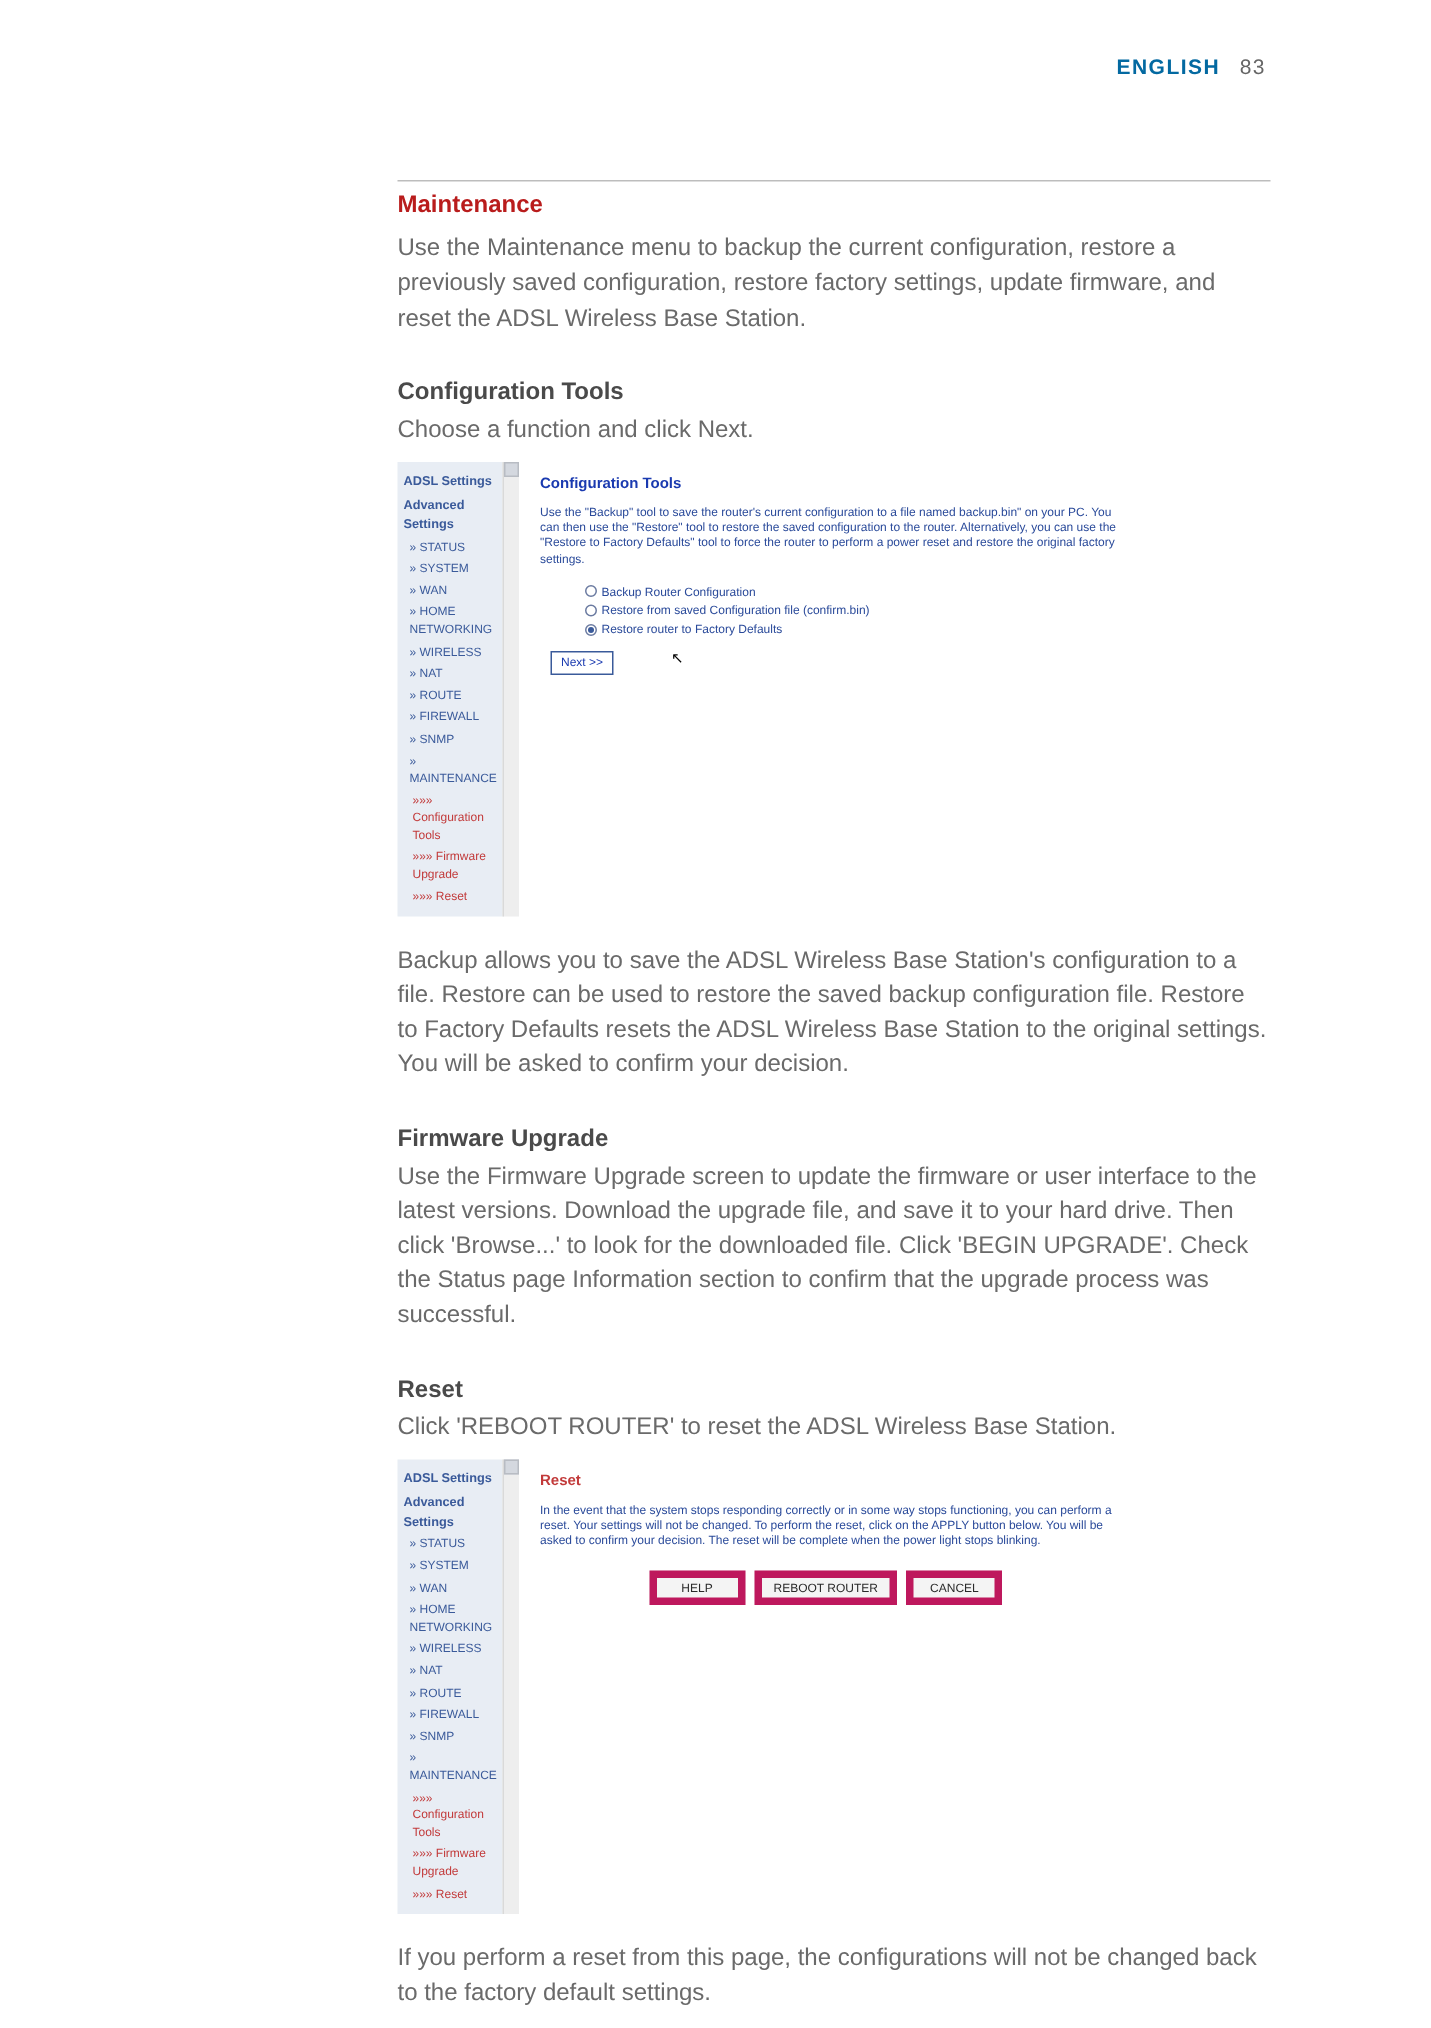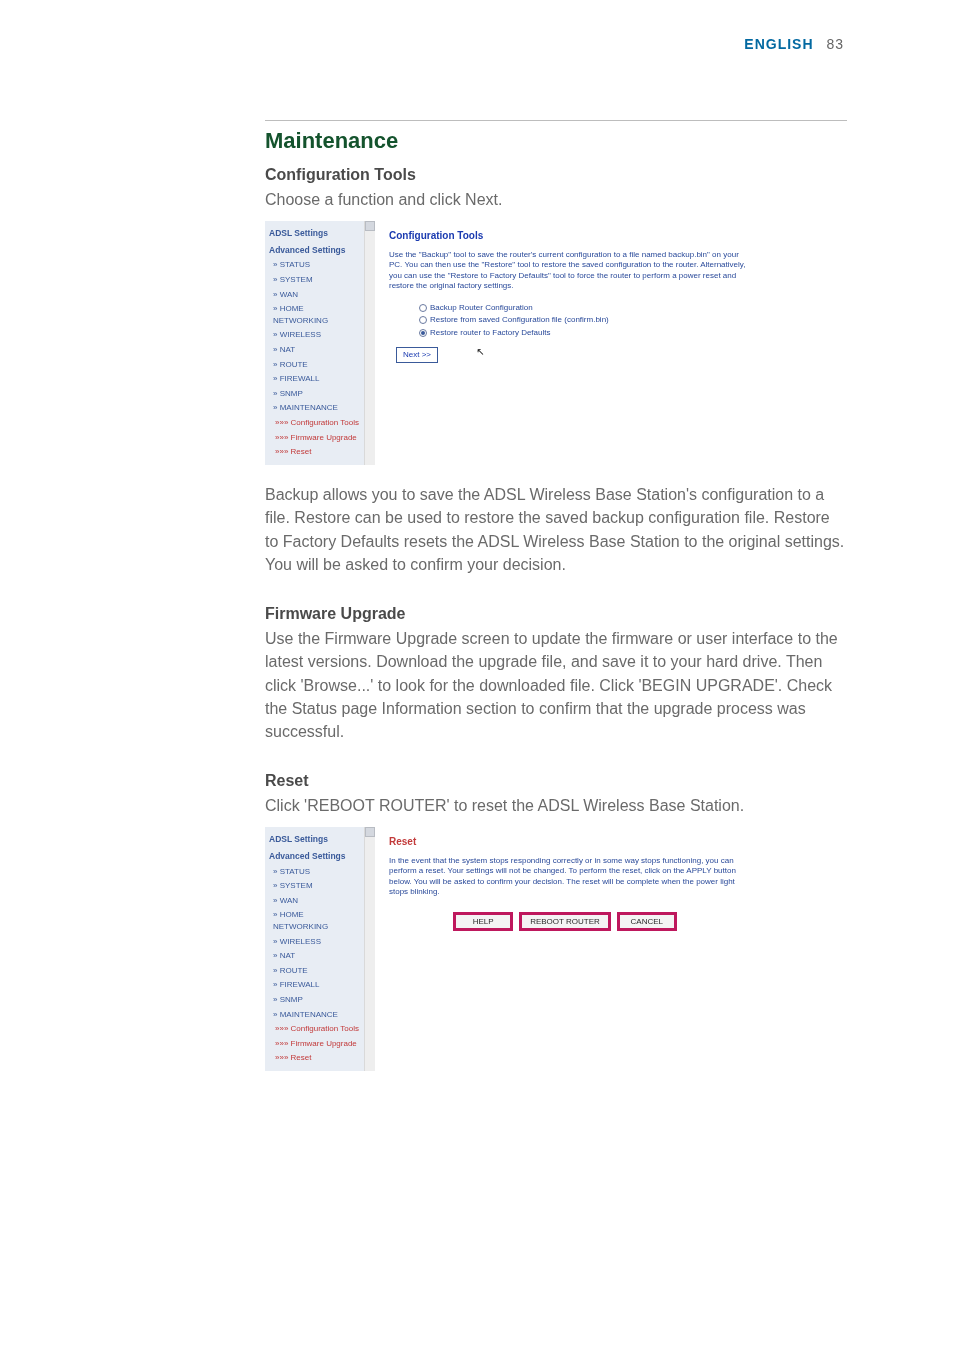--- a/index.html
+++ b/index.html
@@ -32,22 +32,22 @@
     width: 582px;
     font-size: 16px;
     line-height: 1.45;
     color: #6a6a6a;
   }
   .rule {
     border-top: 1px solid #bdbdbd;
     margin-bottom: 4px;
   }
   h1 {
-    font-size: 22px;
-    color: #14532d;
+    font-size: 16px;
+    color: #b91c1c;
     margin: 0 0 6px 0;
     font-weight: 700;
   }
   h2 {
     font-size: 16px;
     color: #4a4a4a;
     margin: 0 0 2px 0;
     font-weight: 700;
   }
   p { margin: 0 0 12px 0; }
@@ -58,21 +58,21 @@
   .shot {
     width: 496px;
     display: flex;
     font-family: Verdana, Arial, sans-serif;
     font-size: 8px;
     color: #1a3a7a;
     background: #fff;
     margin: 6px 0 18px 0;
   }
   .sidebar-col {
-    width: 110px;
+    width: 81px;
     display: flex;
   }
   .sidebar {
     flex: 1;
     background: #e8edf4;
     padding: 4px 4px 6px 4px;
   }
   .scrollbar {
     width: 10px;
     background: #eeeeee;
@@ -161,41 +161,42 @@
   }
 
   .btn-row {
     margin-top: 14px;
     display: flex;
     gap: 6px;
     justify-content: center;
     padding-right: 6px;
   }
   .btn {
-    border: 3px solid #be185d;
+    border: 5px solid #be185d;
     color: #2a2a2a;
     font-size: 8px;
     padding: 1px 8px;
     background: #f4f4f4;
     text-align: center;
     min-width: 38px;
   }
 </style>
 </head>
 <body>
 
 <div class="page">
   <div class="header-line">
     <span class="eng">ENGLISH</span>
     <span class="pagenum">83</span>
   </div>
 
   <div class="content">
     <div class="rule"></div>
     <h1>Maintenance</h1>
+    <p class="block">Use the Maintenance menu to backup the current configuration, restore a previously saved configuration, restore factory settings, update firmware, and reset the ADSL Wireless Base Station.</p>
 
     <h2>Configuration Tools</h2>
     <p class="tight">Choose a function and click Next.</p>
 
     <div class="shot">
       <div class="sidebar-col">
         <div class="sidebar">
           <div class="sb-head">ADSL Settings</div>
           <div class="sb-head">Advanced Settings</div>
           <div class="sb-item">» STATUS</div>
@@ -277,14 +278,15 @@
         <div class="mtitle" style="color:#c23a3a;">Reset</div>
         <div class="desc">In the event that the system stops responding correctly or in some way stops functioning, you can perform a reset. Your settings will not be changed. To perform the reset, click on the APPLY button below. You will be asked to confirm your decision. The reset will be complete when the power light stops blinking.</div>
         <div class="btn-row">
           <div class="btn">HELP</div>
           <div class="btn">REBOOT ROUTER</div>
           <div class="btn">CANCEL</div>
         </div>
       </div>
     </div>
 
+    <p>If you perform a reset from this page, the configurations will not be changed back to the factory default settings.</p>
   </div>
 </div>
 
 </body></html>

